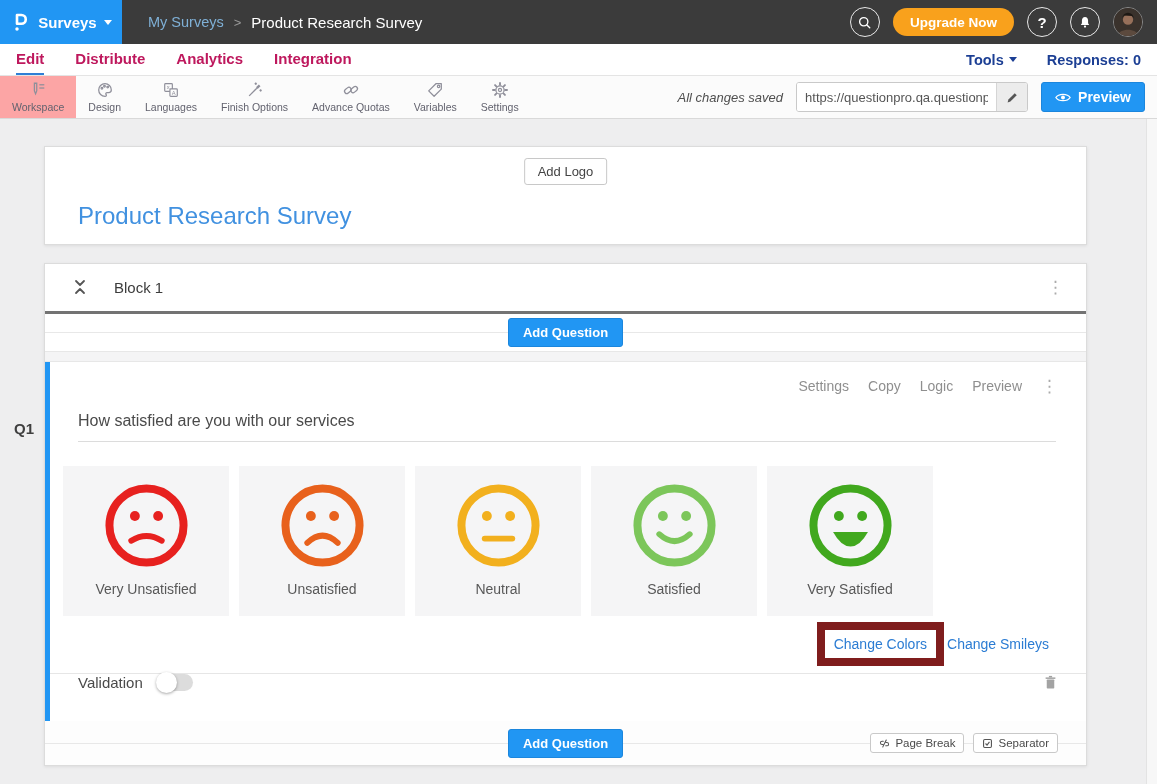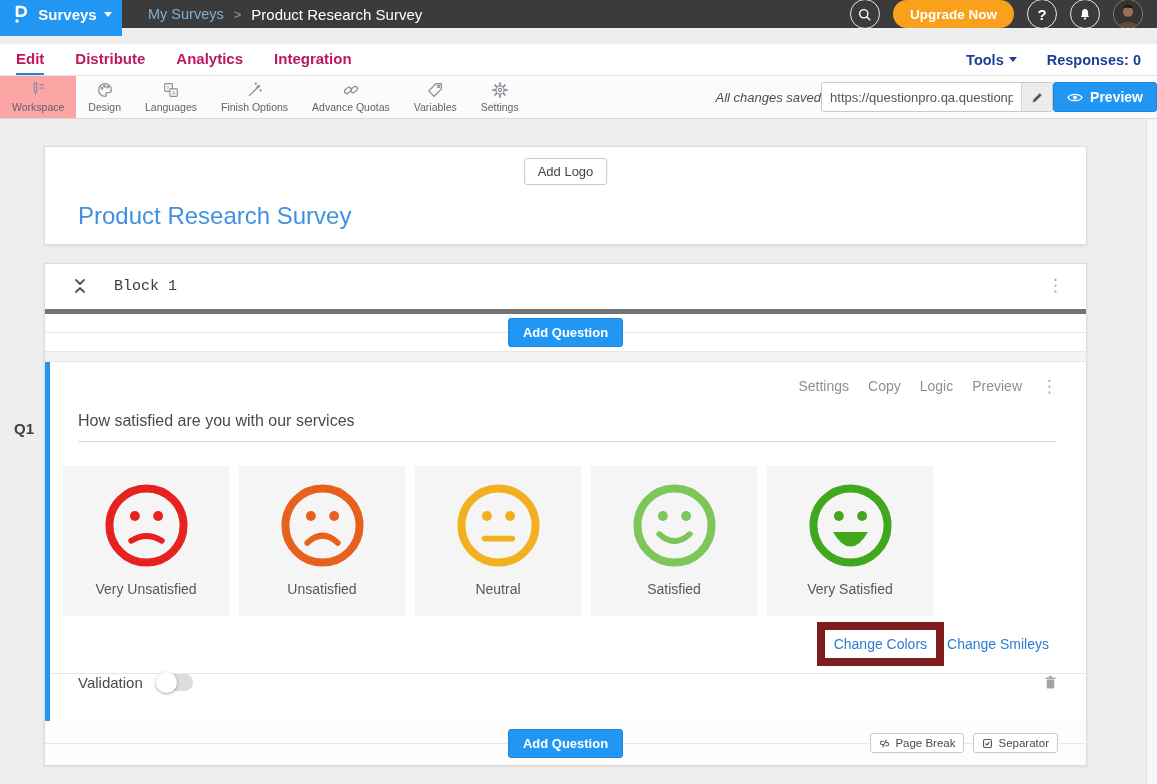--- a/index.html
+++ b/index.html
@@ -1,20 +1,20 @@
 <!DOCTYPE html>
 <html><head>
 <meta charset="utf-8">
 <style>
   * { margin:0; padding:0; box-sizing:border-box; }
   html,body { width:1157px; height:784px; overflow:hidden; background:#eeeeef;
               font-family:"Liberation Sans", sans-serif; }
 
   
-  .topnav { position:absolute; left:0; top:0; width:1157px; height:28px;
+  .topnav { position:absolute; left:0; top:0; width:1157px; height:44px;
             background:#3b3b3b; display:flex; align-items:center; }
   .brand { width:122px; height:44px; background:#2196f3; display:flex;
            align-items:center; justify-content:center; gap:7px; cursor:pointer; }
   .brand-label { color:#fff; font-size:15px; font-weight:700; }
   .caret { width:0; height:0; border-left:4px solid transparent; border-right:4px solid transparent;
            border-top:5px solid #fff; display:inline-block; }
   .crumbs { display:flex; align-items:center; gap:10px; margin-left:26px; }
   .crumb-parent { color:#7fb0d6; font-size:14.5px; cursor:pointer; }
   .crumb-sep { color:#9a9a9a; font-size:13px; }
   .crumb-current { color:#fff; font-size:15px; }
@@ -41,21 +41,21 @@
   .responses-link { color:#1c3f94; font-size:14.5px; font-weight:700; cursor:pointer; }
 
   
   .toolbar { position:absolute; left:0; top:76px; width:1157px; height:43px; background:#fbfbfb;
              border-bottom:1px solid #d9d9d9; display:flex; align-items:stretch; }
   .tool-item { display:flex; flex-direction:column; align-items:center; justify-content:center;
                padding:0 12px; cursor:pointer; color:#62626e; }
   .tool-item.active { background:#fca5a5; }
   .tool-item svg { stroke:#8f8f9a; }
   .tool-label { font-size:10.5px; margin-top:2px; white-space:nowrap; }
-  .toolbar-right { margin-left:auto; display:flex; align-items:center; }
+  .toolbar-right { margin-left:auto; display:flex; align-items:center; gap:13px; padding-right:12px; }
   .saved-status { font-style:italic; font-size:13px; color:#4f4f4f; }
   .url-group { display:flex; width:232px; height:30px; border:1px solid #c9c9c9; border-radius:3px;
                overflow:hidden; background:#fff; }
   .url-input { flex:1; border:none; outline:none; padding:0 8px; font-size:13px; color:#555;
                font-family:"Liberation Sans", sans-serif; min-width:0;text-align:right; }
   .url-edit { width:31px; background:#ececec; border-left:1px solid #d5d5d5; display:flex;
               align-items:center; justify-content:center; cursor:pointer; }
   .preview-btn { height:30px; padding:0 13px; background:#2196f3; border:1px solid #1b86dd;
                  border-radius:3px; color:#fff; font-size:14px; font-weight:700; cursor:pointer;
                  display:flex; align-items:center; gap:7px; font-family:"Liberation Sans", sans-serif; }
@@ -67,21 +67,21 @@
 
   
   .survey-card { top:27px; height:99px; }
   .add-logo-btn { position:absolute; left:50%; transform:translateX(-50%); top:11px;
                   background:#fff; border:1px solid #c8c8c8; border-radius:3px; padding:5px 13px;
                   font-size:13px; color:#444; cursor:pointer; font-family:"Liberation Sans", sans-serif; }
   .survey-title { position:absolute; left:33px; top:55px; font-size:24px; color:#4191e0; cursor:text; }
 
   
   .block-card { top:144px; height:503px; display:flex; flex-direction:column; }
-  .block-header { height:50px; border-bottom:5px solid #737373; display:flex; align-items:center;font-family:Liberation Mono, monospace; }
+  .block-header { height:50px; border-bottom:3px solid #737373; display:flex; align-items:center; }
   .collapse-btn { margin-left:27px; cursor:pointer; display:flex; }
   .block-title { margin-left:26px; font-size:15px; color:#3c3c3c; cursor:text; }
   .kebab { margin-left:auto; margin-right:22px; color:#ababab; font-size:17px; cursor:pointer;
            line-height:1; letter-spacing:0; }
   .divider-row { position:relative; display:flex; align-items:center; justify-content:center; }
   .divider-row::before { content:""; position:absolute; left:0; right:0; top:50%;
                          border-top:1px solid #e8e8e8; }
   .add-row { height:38px; border-bottom:1px solid #e7e7e7; background:#fff; }
   .add-q-btn { position:relative; background:#2196f3; color:#fff; border:1px solid #1b86dd;
                border-radius:3px; padding:6px 14px; font-size:13px; font-weight:700; cursor:pointer;

